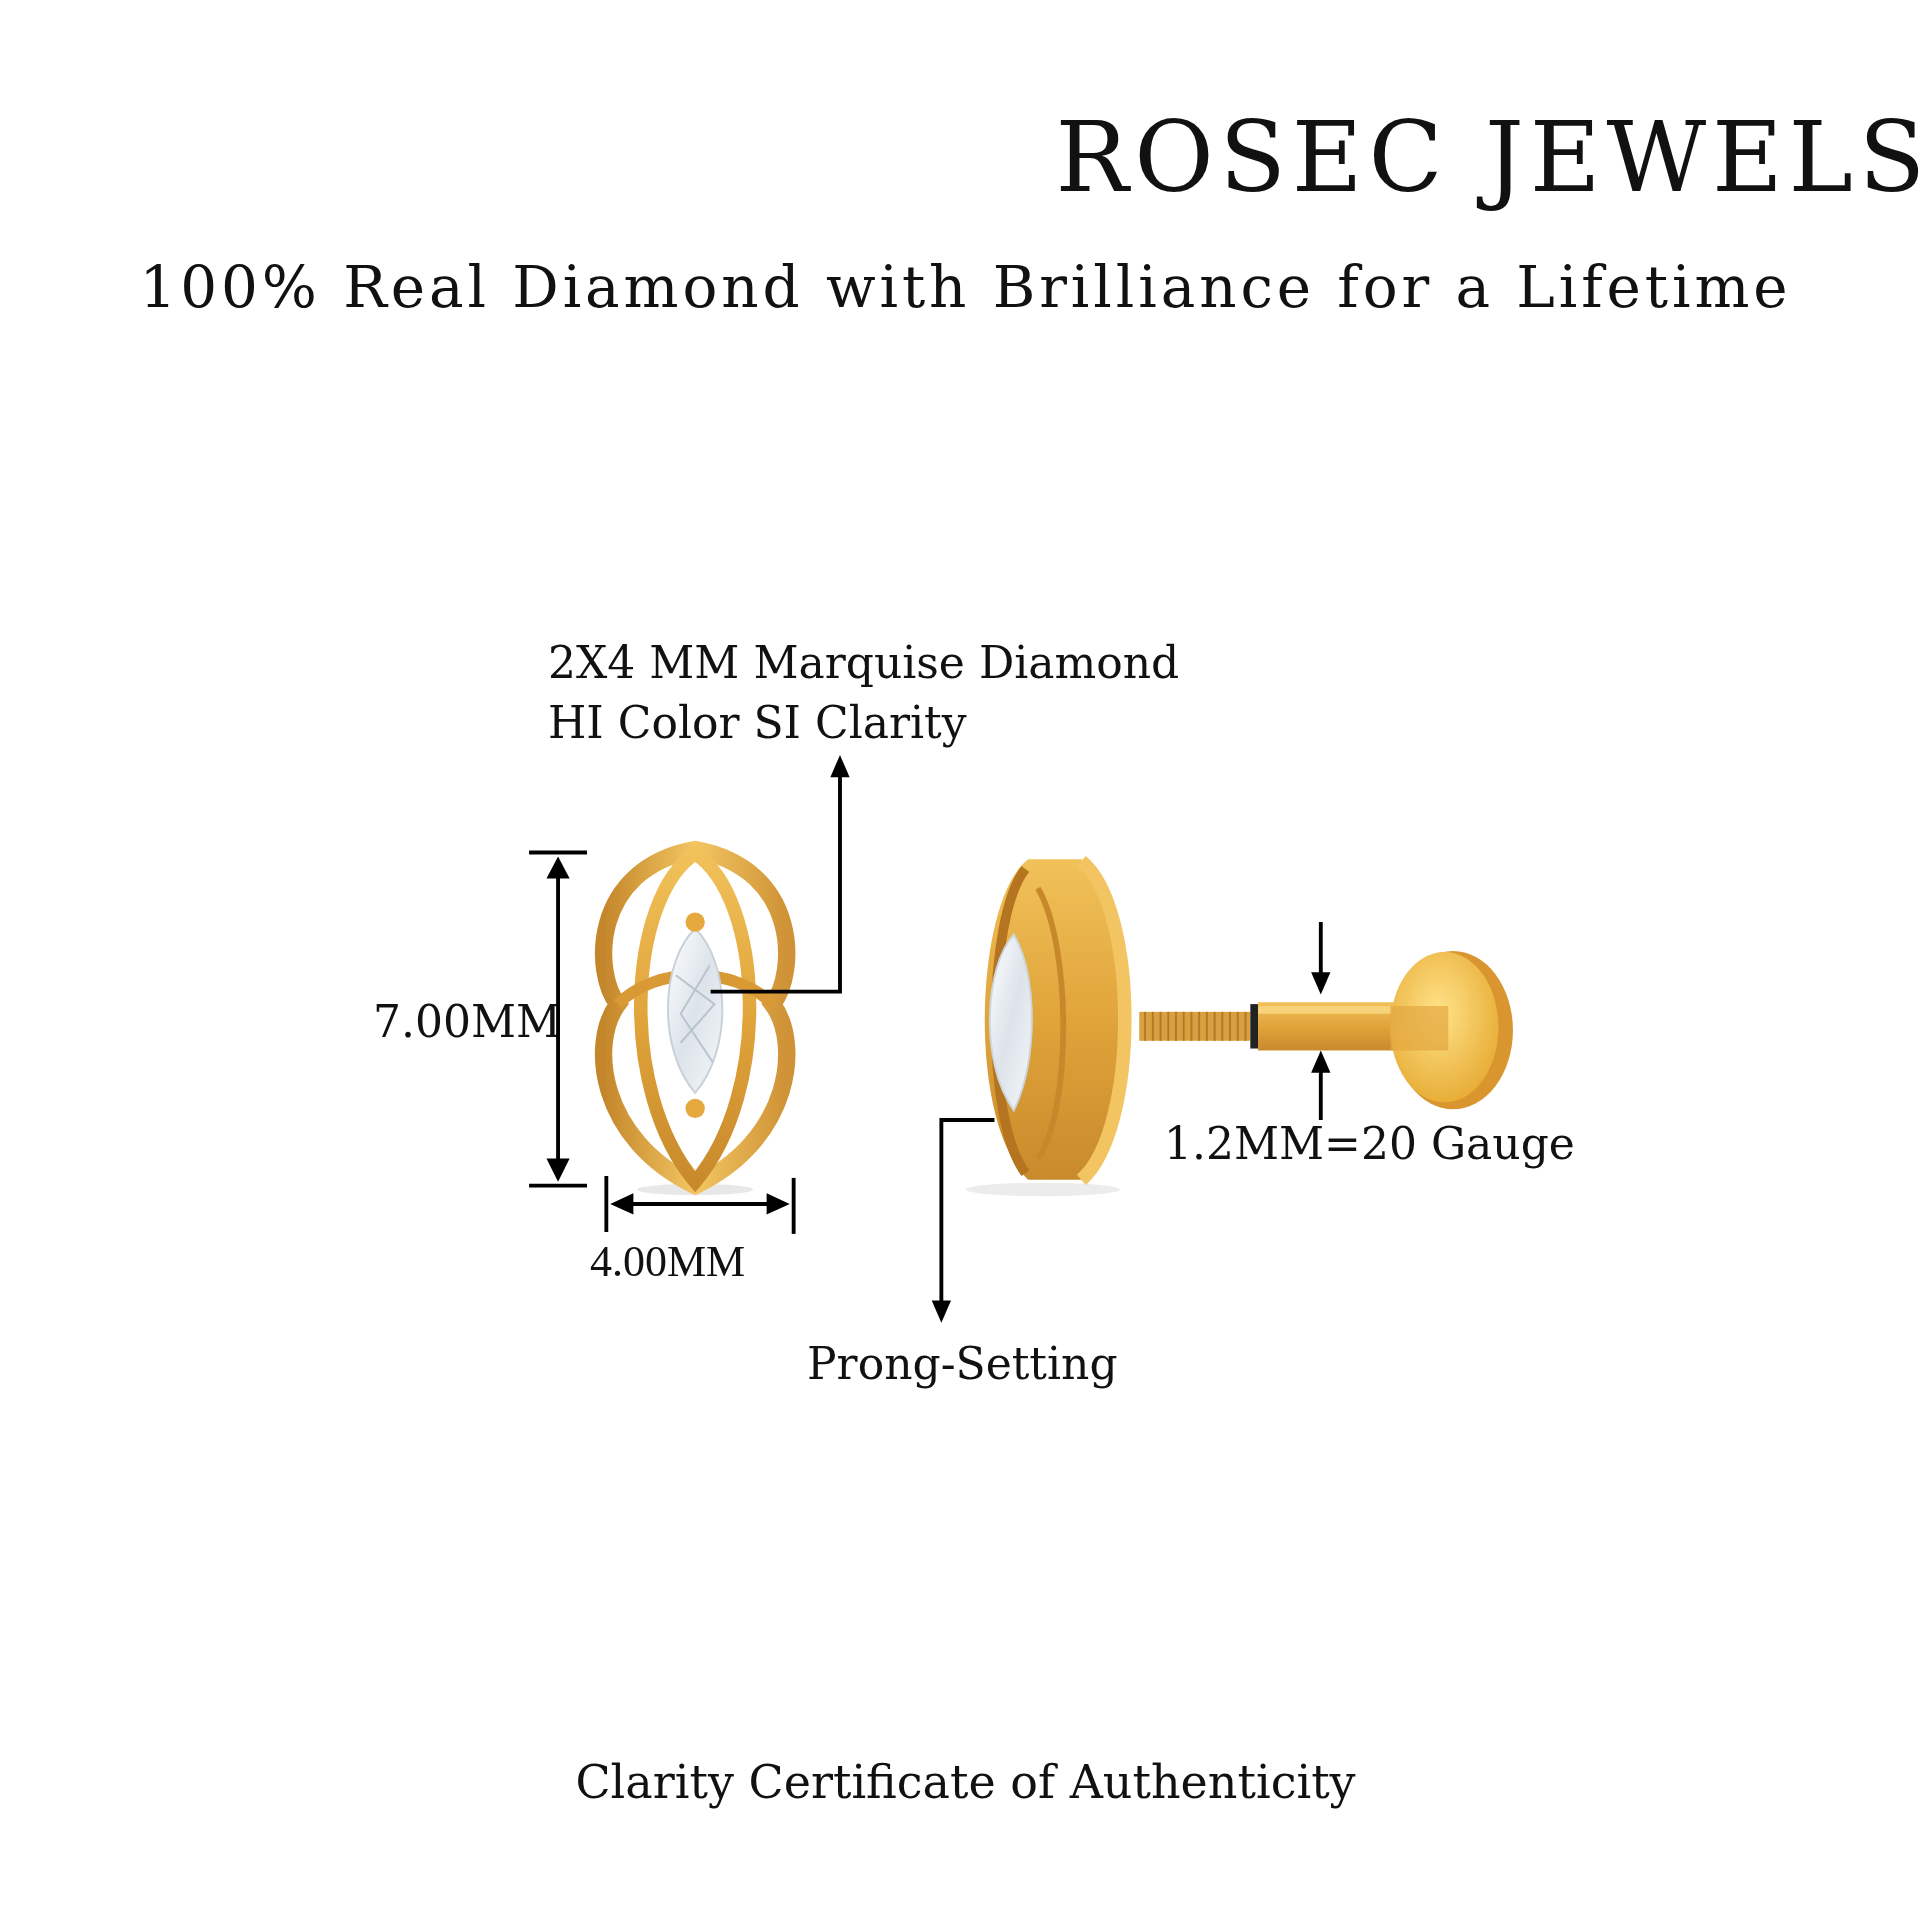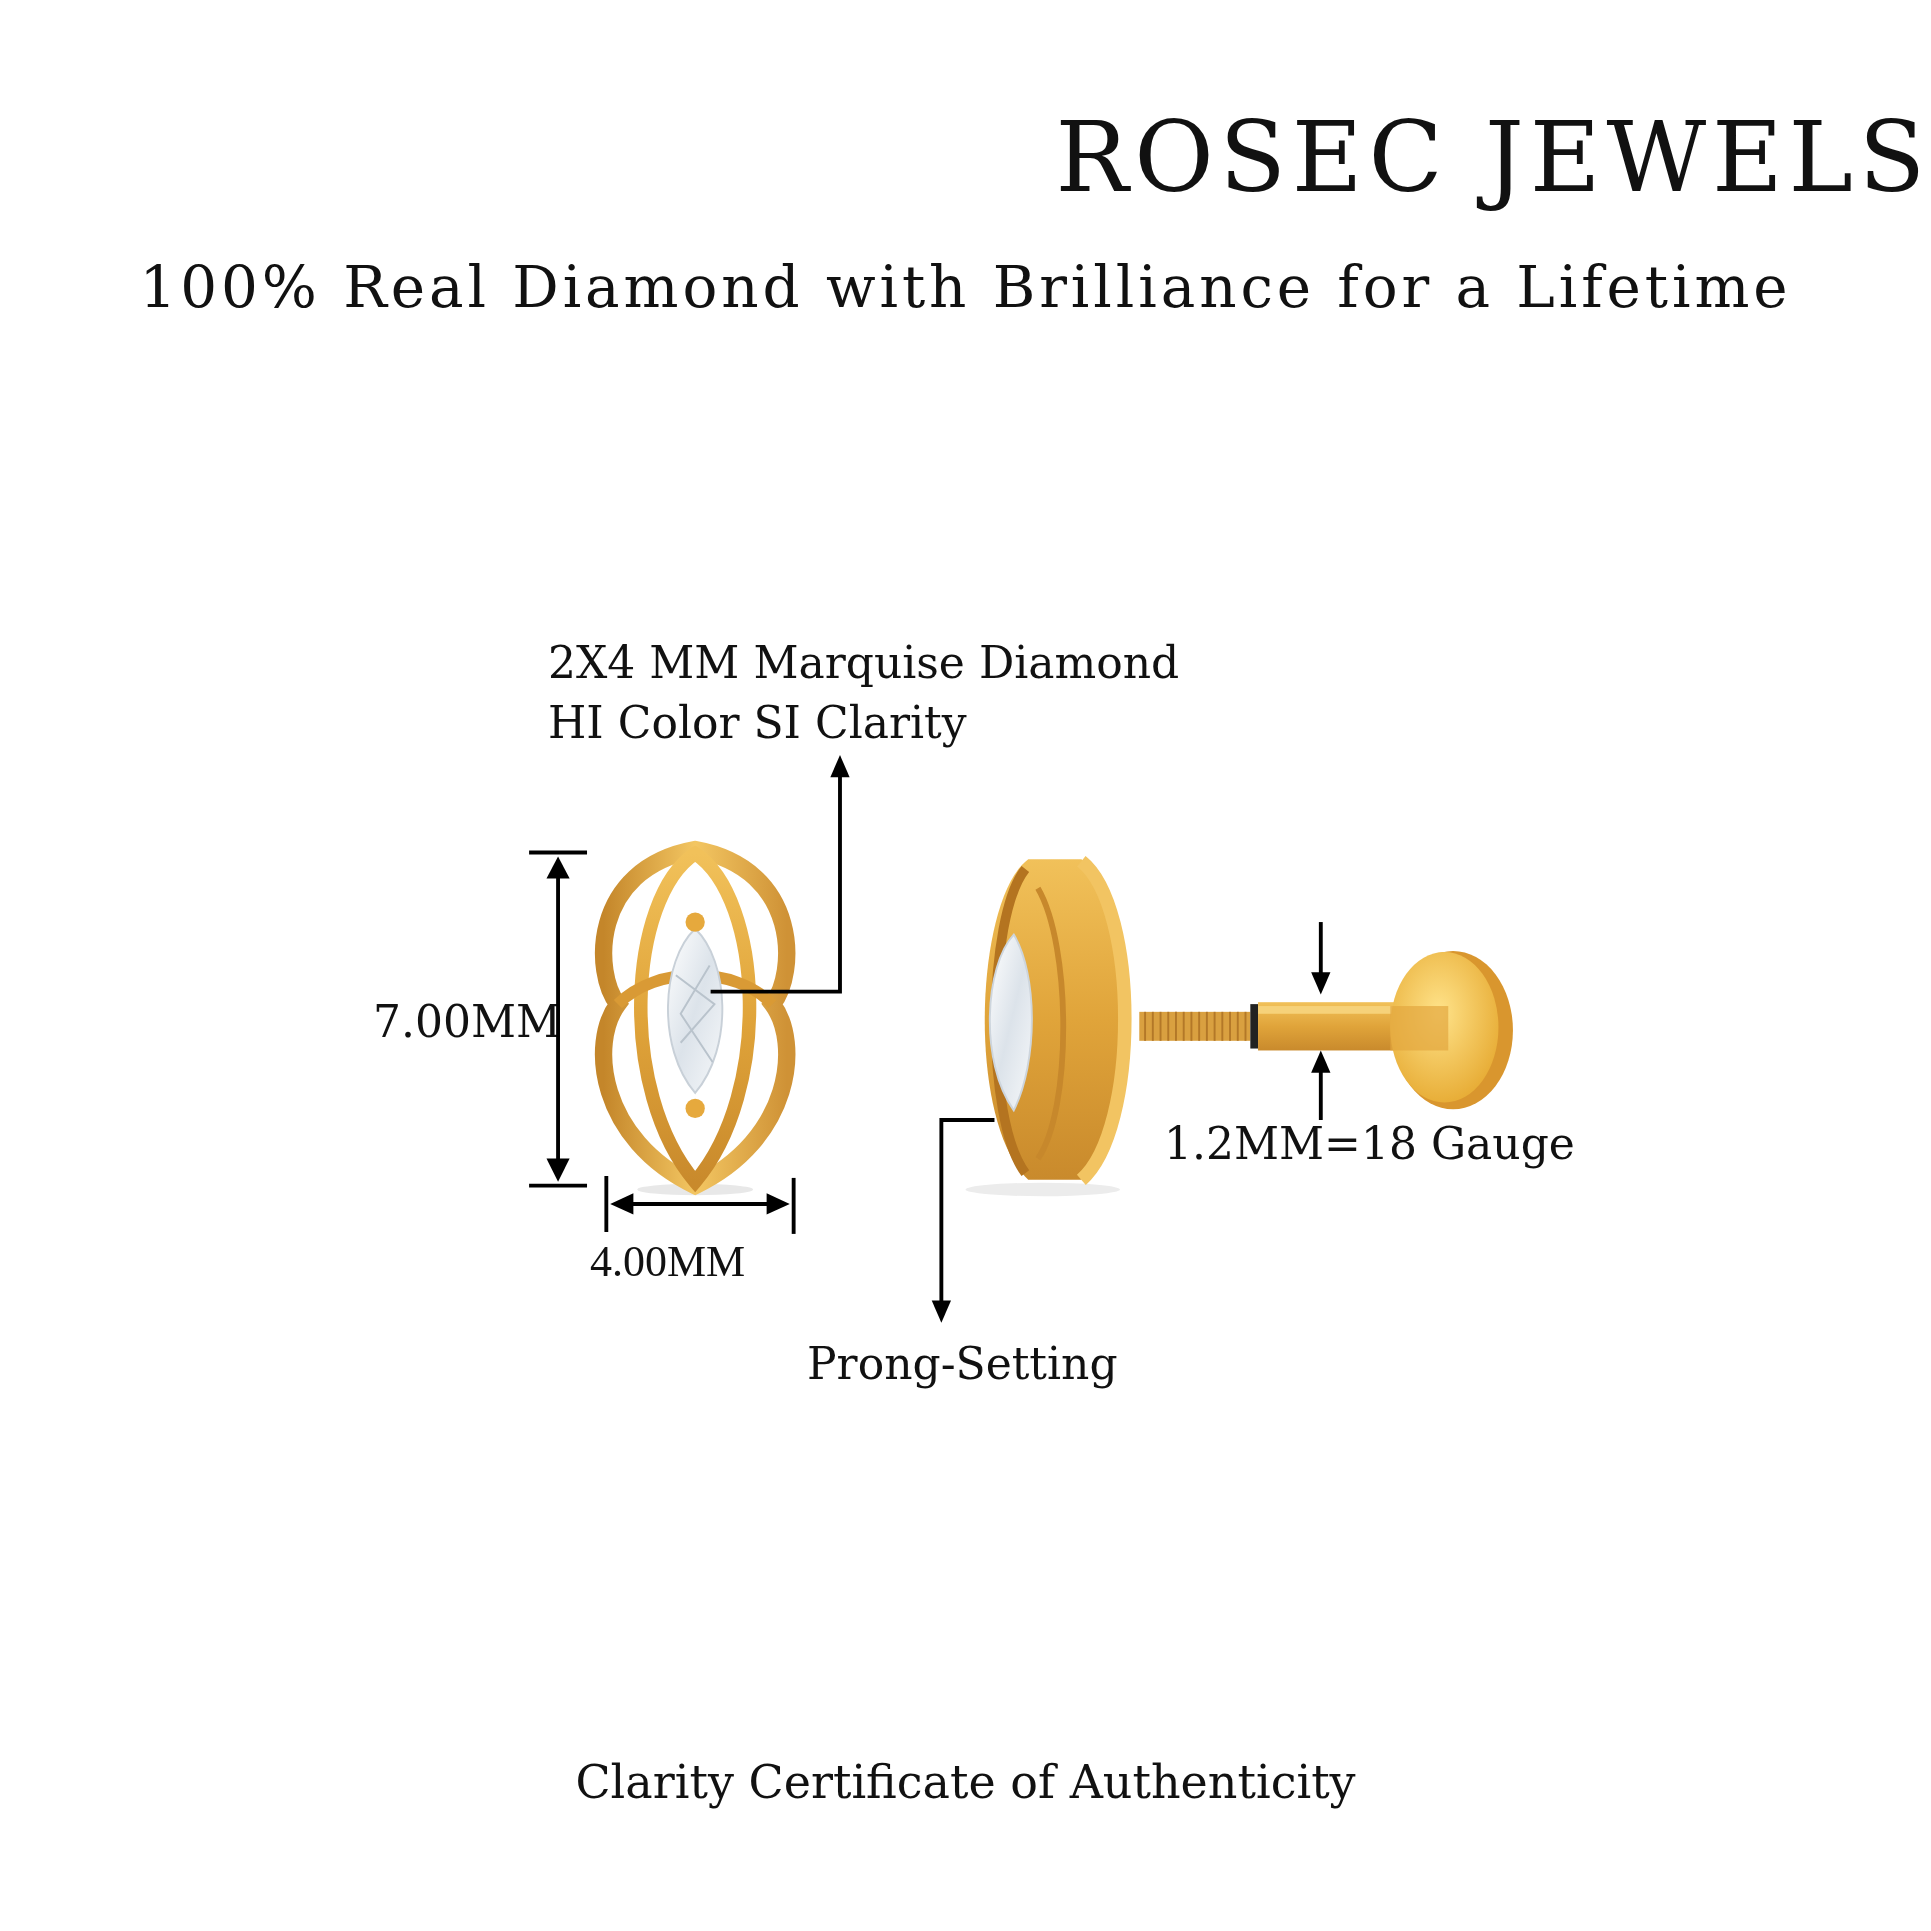--- a/index.html
+++ b/index.html
@@ -16,21 +16,21 @@
 <body>
 
 <div class="abs title">ROSEC JEWELS</div>
 <div class="abs subtitle">100% Real Diamond with Brilliance for a Lifetime</div>
 
 <div class="abs label" style="left:548px; top:639px;">2X4 MM Marquise Diamond</div>
 <div class="abs label" style="left:548px; top:686px;margin-top:13px;">HI Color SI Clarity</div>
 <div class="abs label" style="left:373px; top:998px;">7.00MM</div>
 <div class="abs label" style="left:590px; top:1238px;font-family:Liberation Serif, serif;">4.00MM</div>
 <div class="abs label" style="left:807px; top:1340px;">Prong-Setting</div>
-<div class="abs label" style="left:1164px; top:1120px;">1.2MM=18 Gauge</div>
+<div class="abs label" style="left:1164px; top:1120px;">1.2MM=20 Gauge</div>
 
 <svg width="1931" height="1931" viewBox="0 0 2000 2000">
   <defs>
     <linearGradient id="goldG" x1="0" y1="0" x2="1" y2="0">
       <stop offset="0" stop-color="#C4862A"></stop>
       <stop offset="0.5" stop-color="#F3C662"></stop>
       <stop offset="1" stop-color="#CF9236"></stop>
     </linearGradient>
     <linearGradient id="goldV" x1="0" y1="0" x2="0" y2="1">
       <stop offset="0" stop-color="#F1C15A"></stop>

